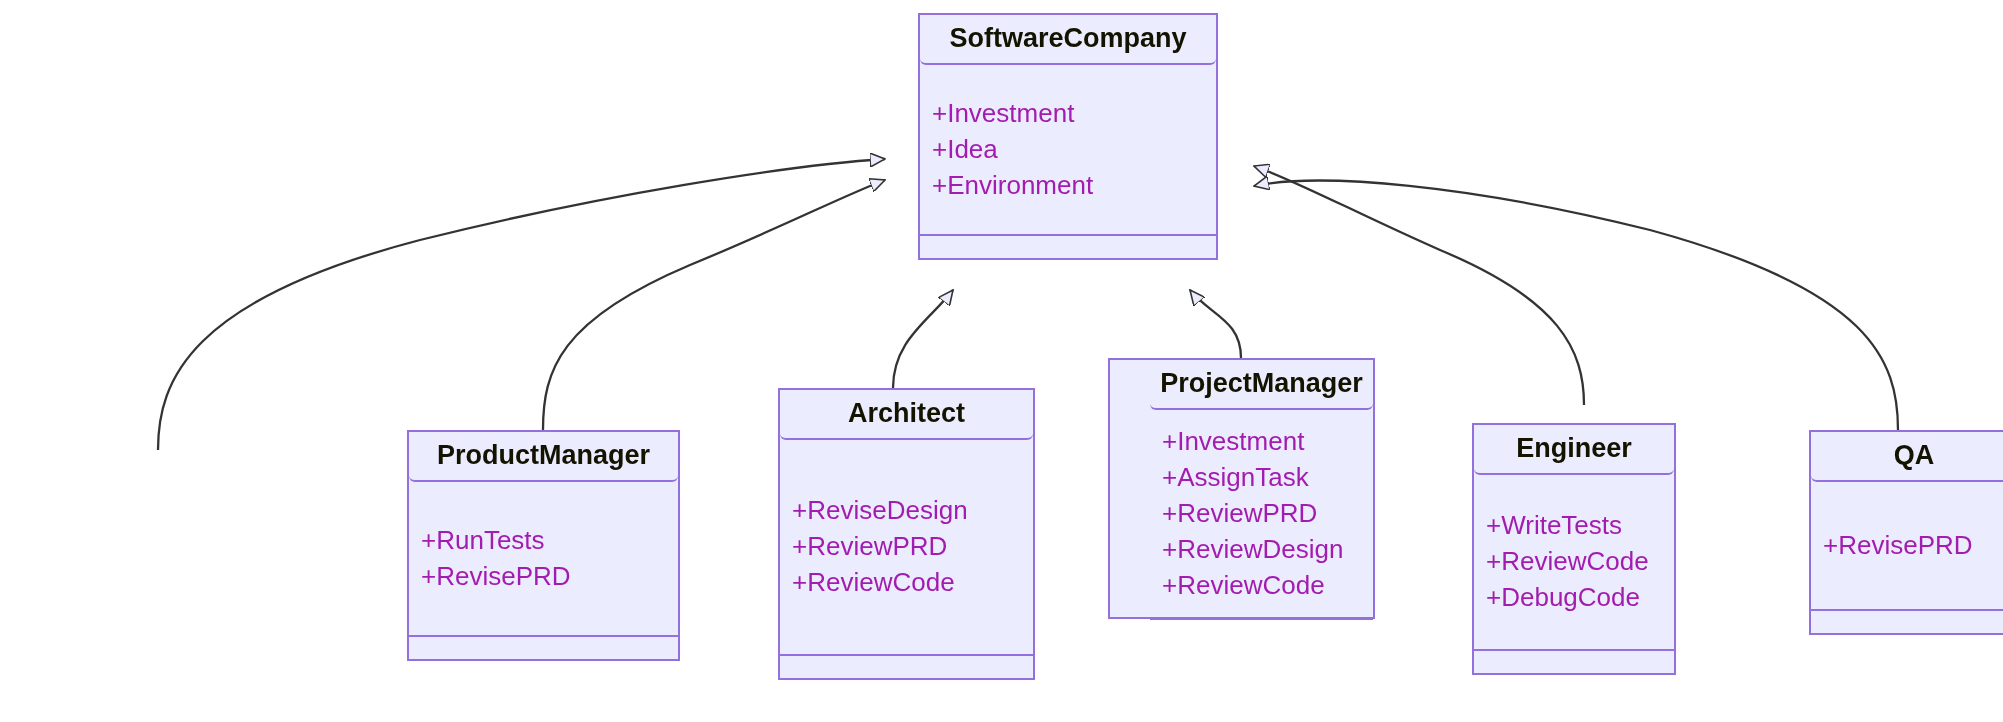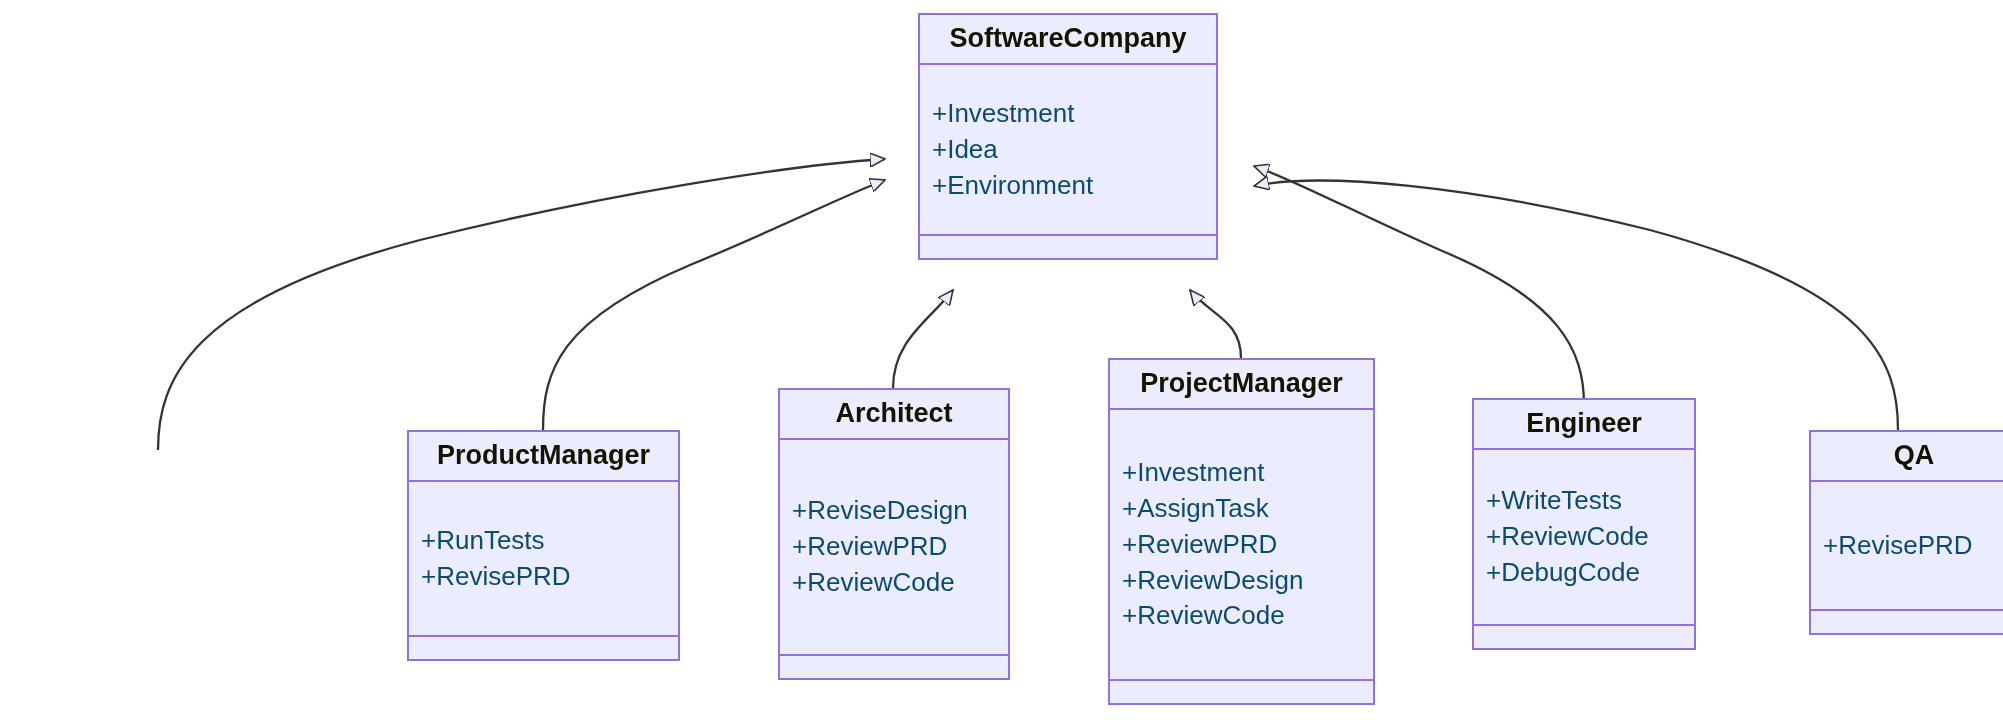--- a/index.html
+++ b/index.html
@@ -36,33 +36,34 @@
   .uml-title {
     box-sizing: border-box;
     text-align: center;
     font-weight: bold;
     font-size: 27px;
     color: #131300;
     padding: 9px 10px 11px 10px;
     border-bottom: 2px solid #9370DB;
     line-height: 1.05;
     white-space: nowrap;
+    border-radius: 6px;
   }
   .uml-attrs {
     box-sizing: border-box;
     border-bottom: 2px solid #9370DB;
     padding: 14px 12px 14px 12px;
     display: flex;
     flex-direction: column;
     justify-content: center;
     flex: 1 1 auto;
   }
   .uml-attr {
     font-size: 26px;
-    color: #0c4a6e;
+    color: #a21caf;
     line-height: 1.38;
     white-space: nowrap;
   }
   .uml-methods {
     box-sizing: border-box;
     height: 22px;
     flex: 0 0 22px;
   }
 </style>
 </head>
@@ -103,43 +104,43 @@
 
   <div class="uml-class" style="left:407px; top:430px; width:273px; height:231px;">
     <div class="uml-title">ProductManager</div>
     <div class="uml-attrs">
       <div class="uml-attr">+RunTests</div>
       <div class="uml-attr">+RevisePRD</div>
     </div>
     <div class="uml-methods"></div>
   </div>
 
-  <div class="uml-class" style="left:778px; top:388px; width:232px; height:292px;">
+  <div class="uml-class" style="left:778px; top:388px; width:257px; height:292px;">
     <div class="uml-title">Architect</div>
     <div class="uml-attrs">
       <div class="uml-attr">+ReviseDesign</div>
       <div class="uml-attr">+ReviewPRD</div>
       <div class="uml-attr">+ReviewCode</div>
     </div>
     <div class="uml-methods"></div>
   </div>
 
-  <div class="uml-class" style="left:1108px; top:358px; width:267px; height:347px;">
+  <div class="uml-class" style="left:1108px; top:358px; width:267px; height:261px;padding-left:40px;">
     <div class="uml-title">ProjectManager</div>
     <div class="uml-attrs">
       <div class="uml-attr">+Investment</div>
       <div class="uml-attr">+AssignTask</div>
       <div class="uml-attr">+ReviewPRD</div>
       <div class="uml-attr">+ReviewDesign</div>
       <div class="uml-attr">+ReviewCode</div>
     </div>
     <div class="uml-methods"></div>
   </div>
 
-  <div class="uml-class" style="left:1472px; top:398px; width:224px; height:252px;">
+  <div class="uml-class" style="left:1472px; top:423px; width:204px; height:252px;">
     <div class="uml-title">Engineer</div>
     <div class="uml-attrs">
       <div class="uml-attr">+WriteTests</div>
       <div class="uml-attr">+ReviewCode</div>
       <div class="uml-attr">+DebugCode</div>
     </div>
     <div class="uml-methods"></div>
   </div>
 
   <div class="uml-class" style="left:1793px; top:430px; width:210px; height:205px;margin-left:16px;">

